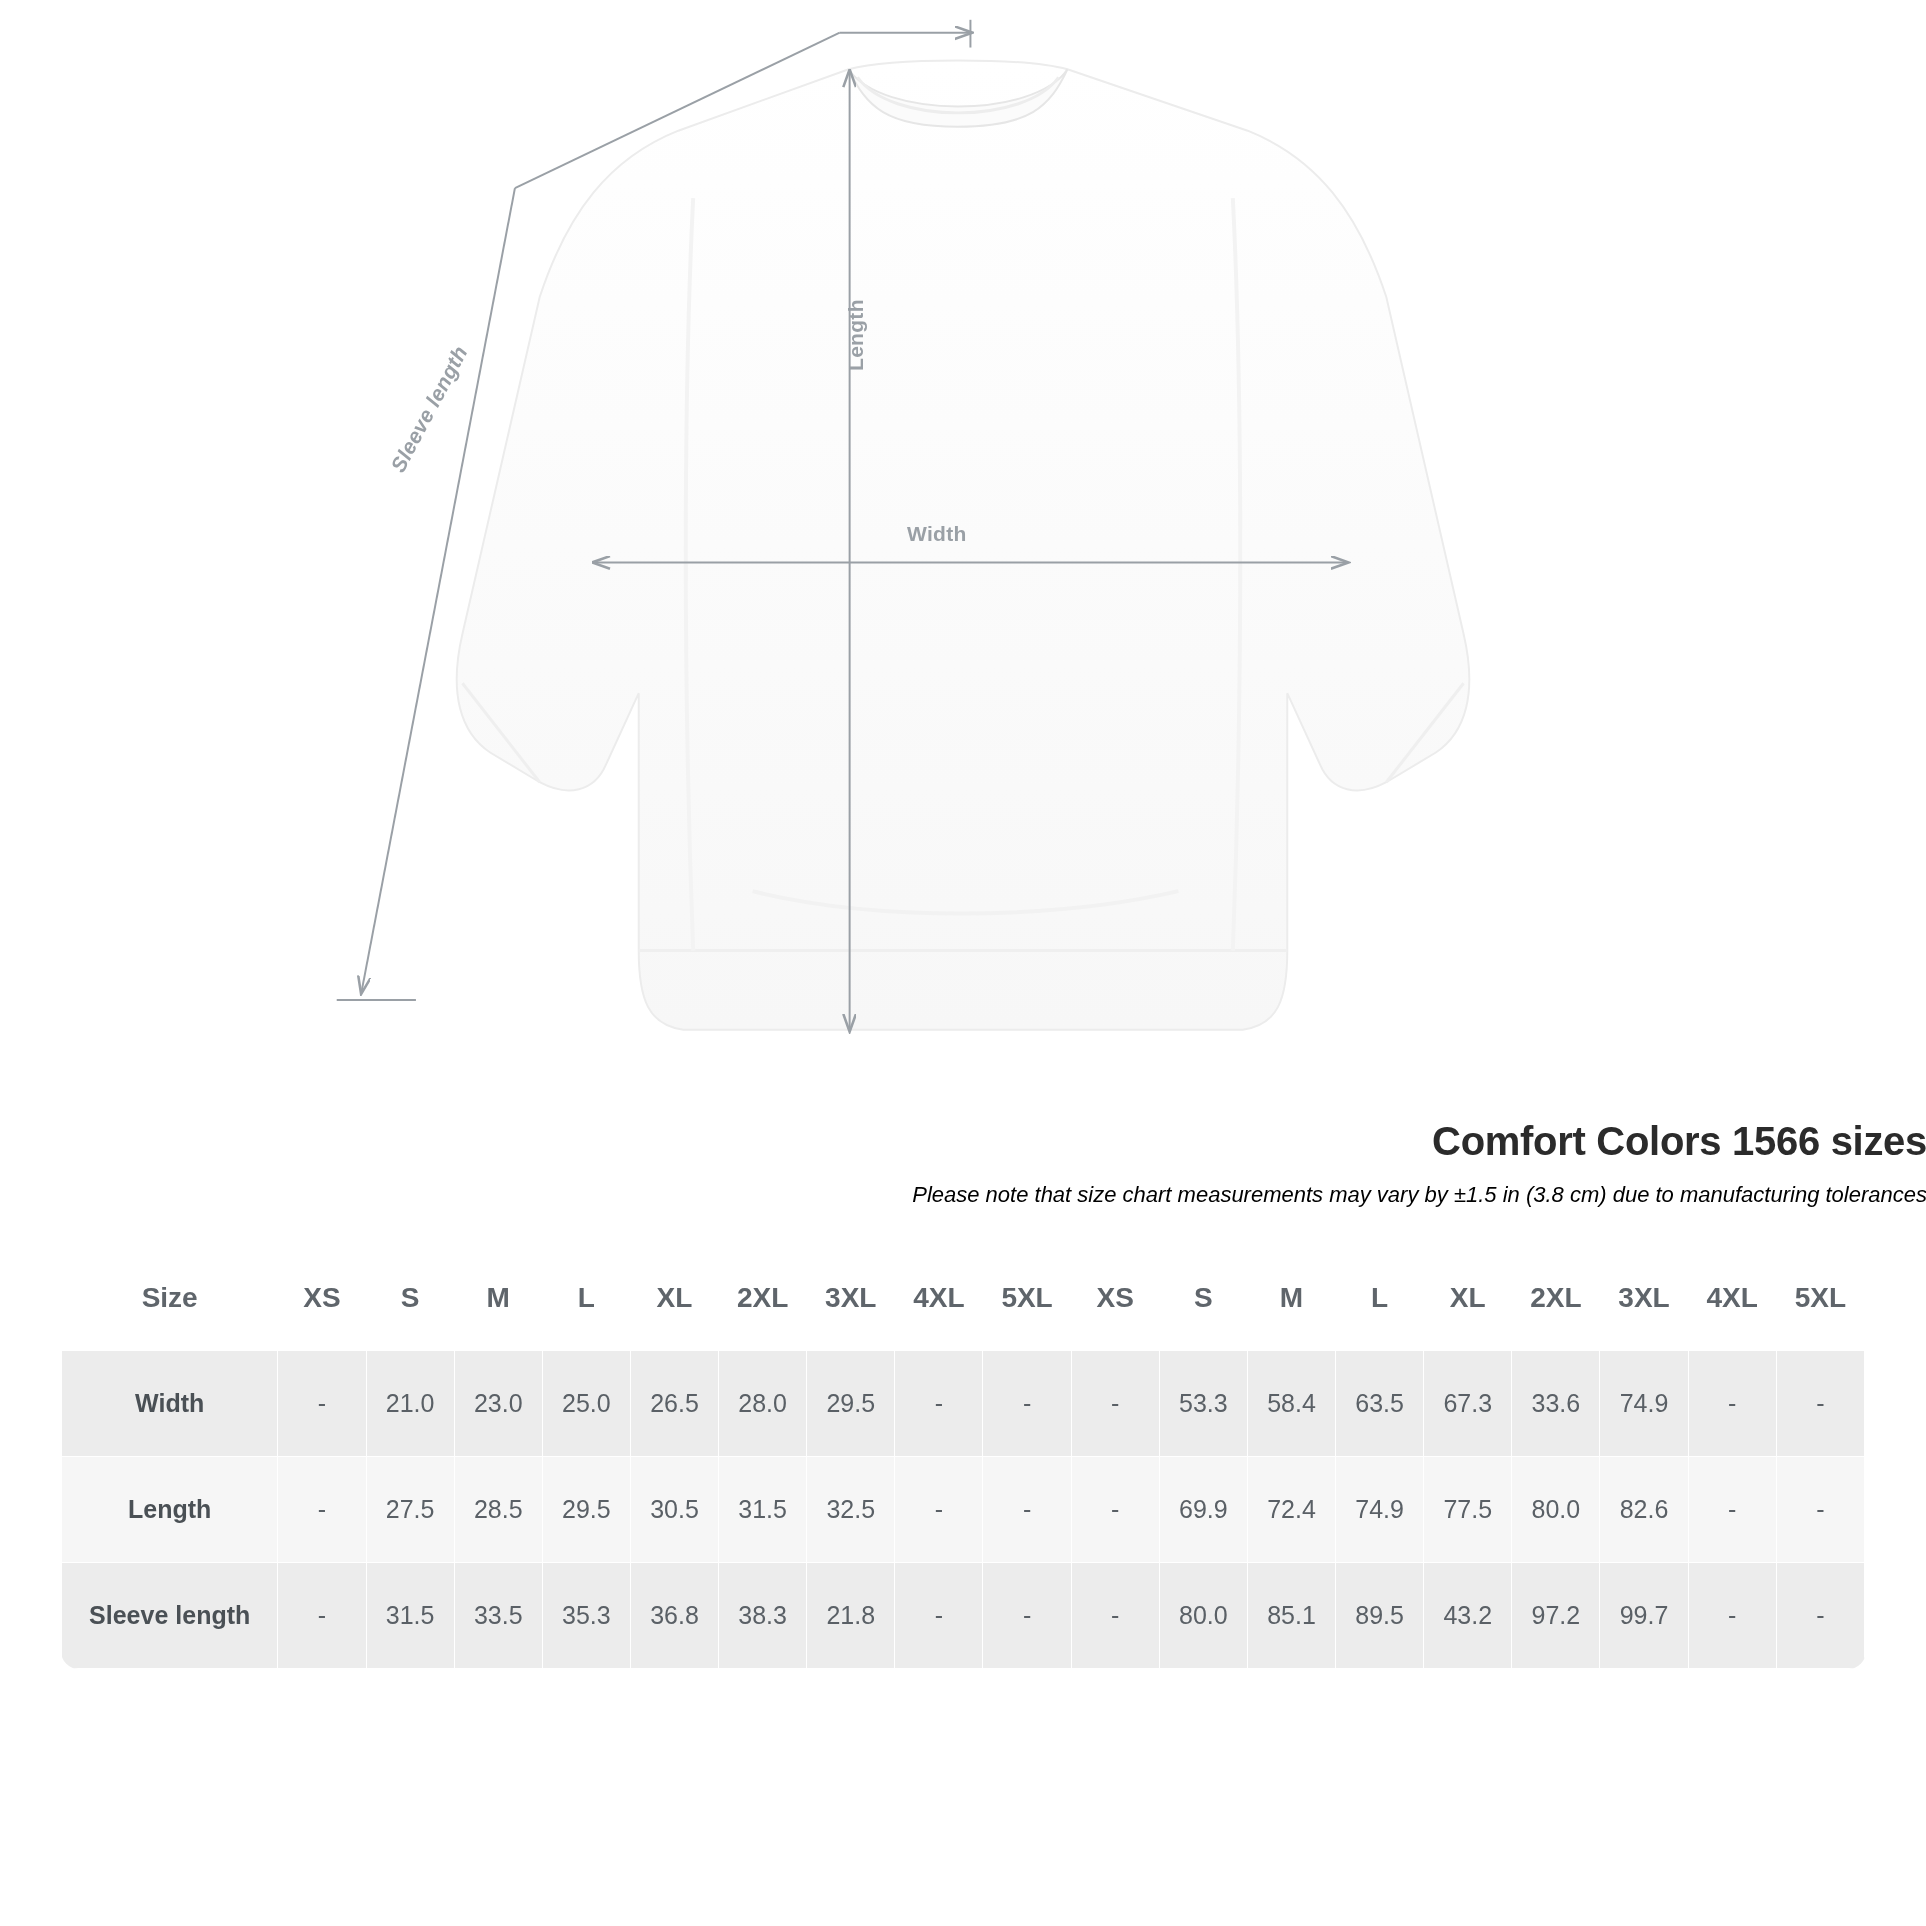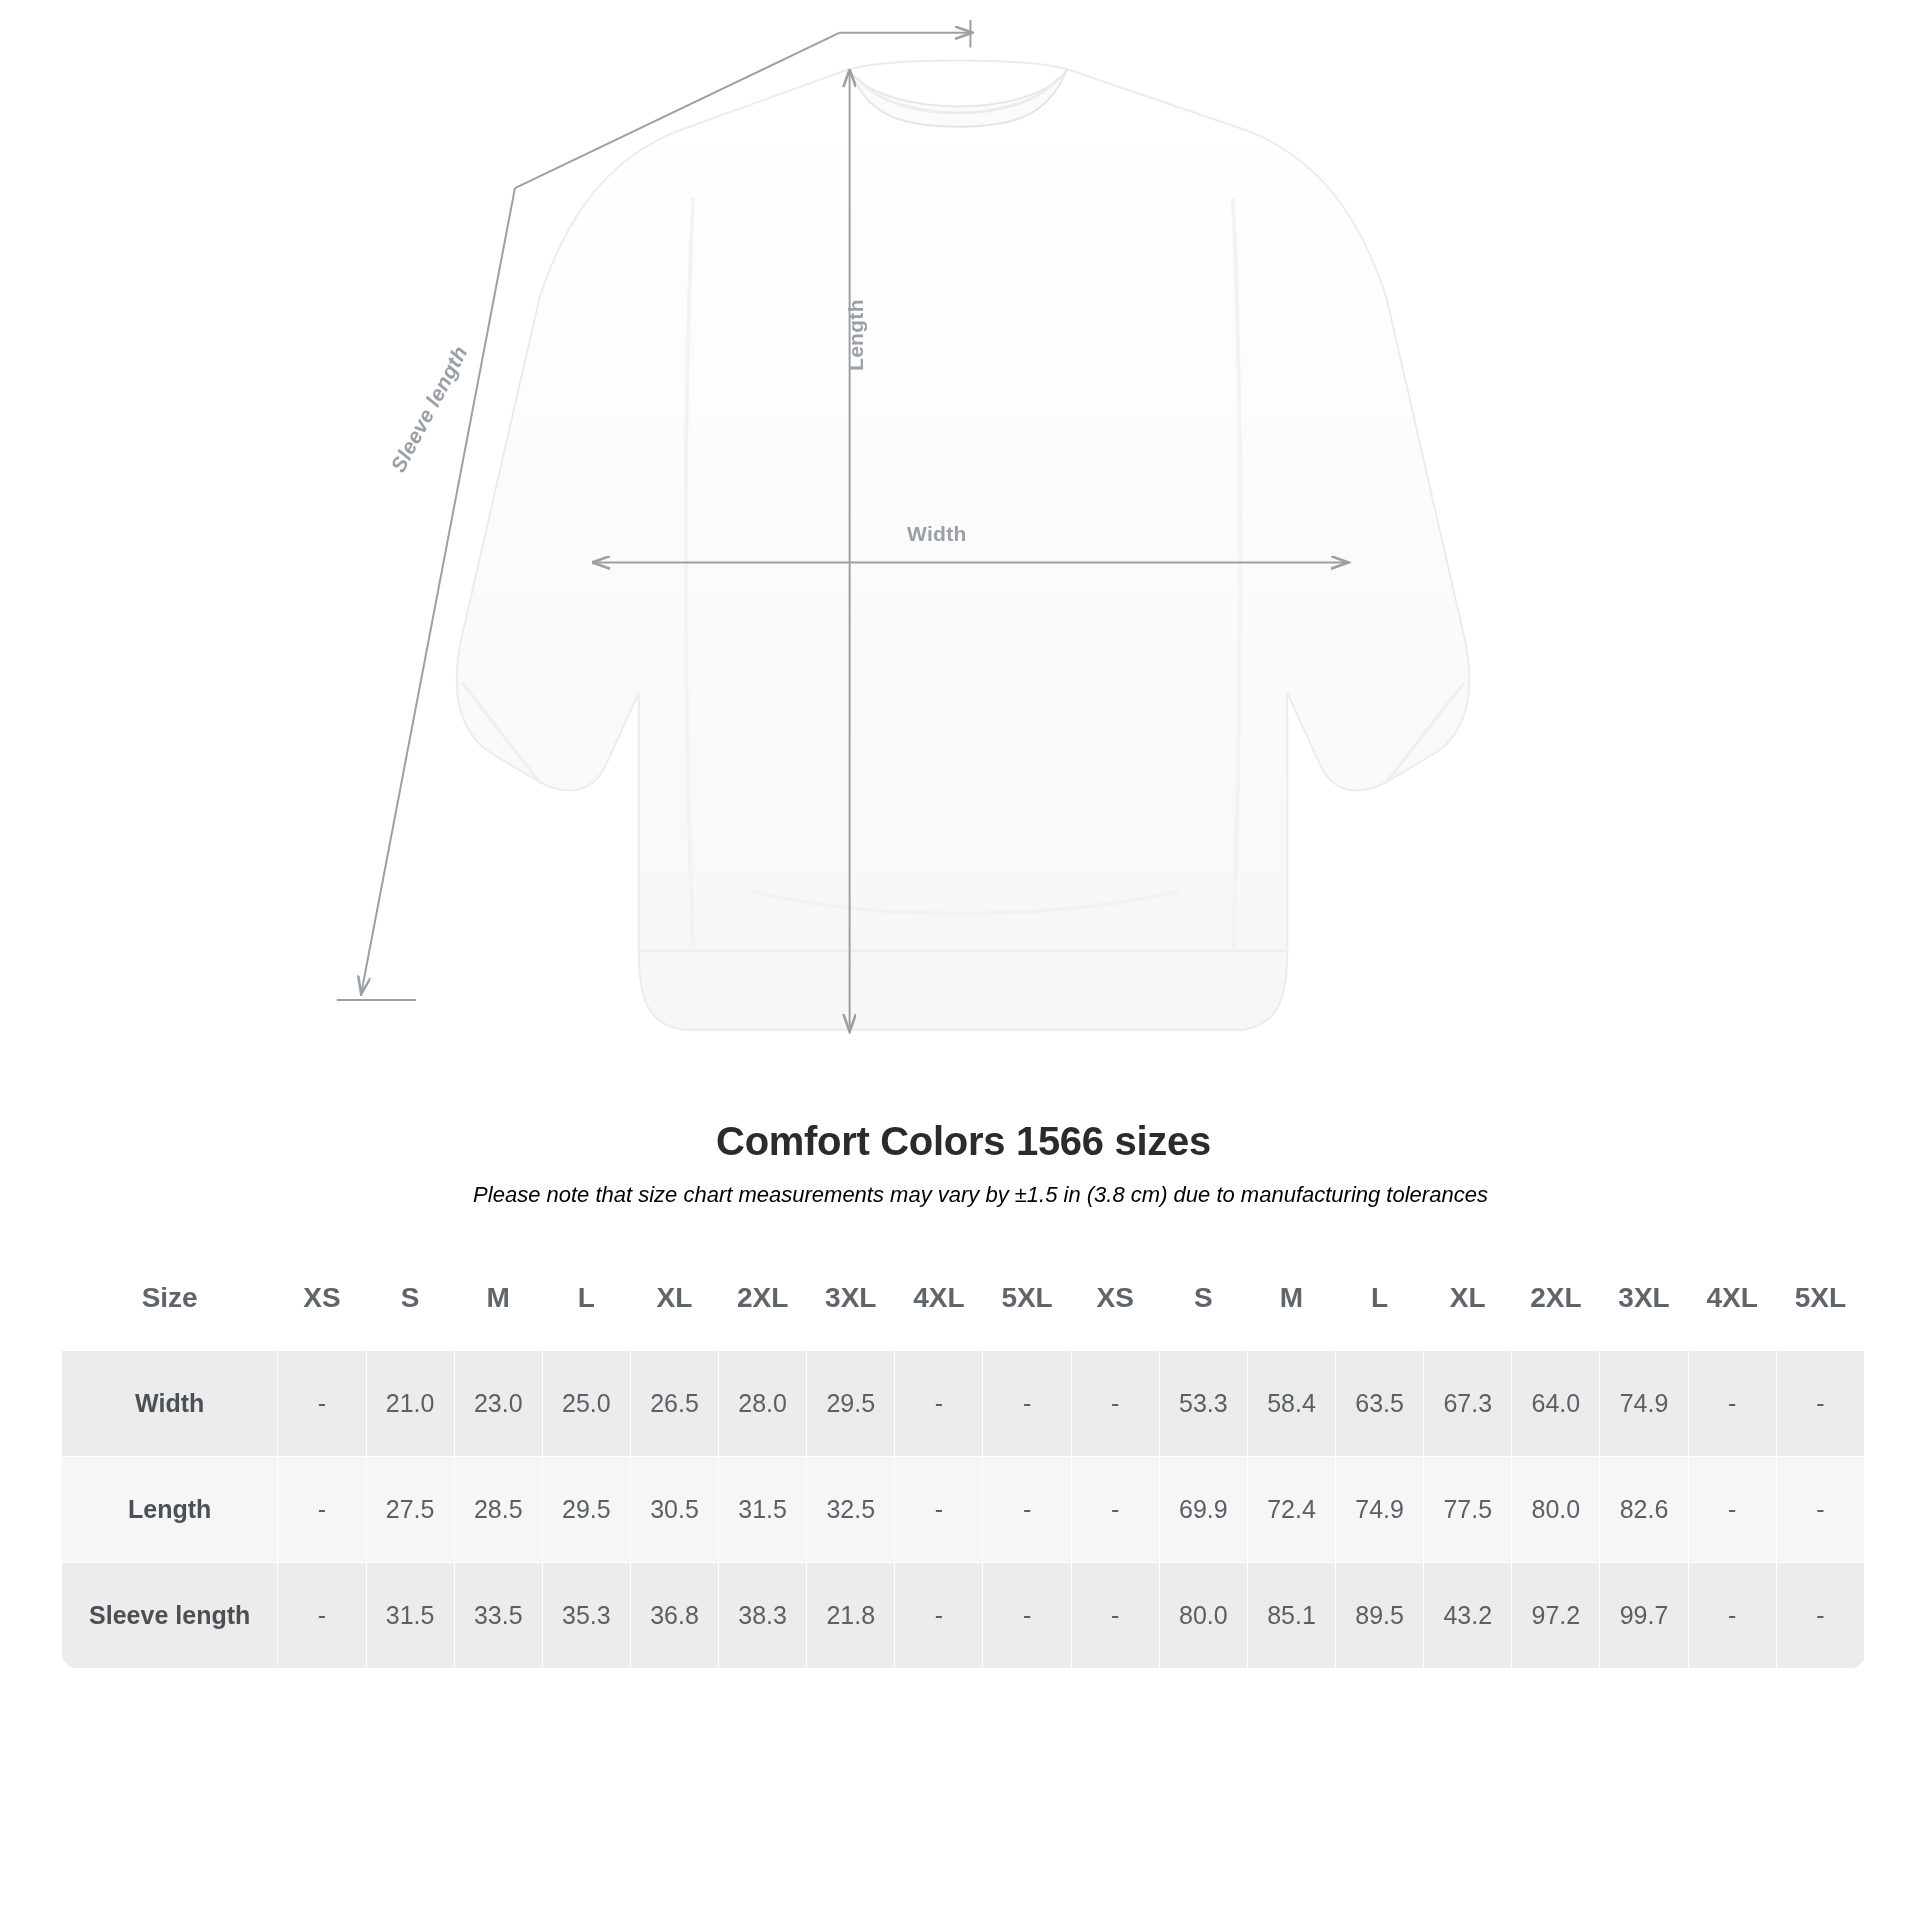--- a/index.html
+++ b/index.html
@@ -52,21 +52,21 @@
   .dim-label.sleeve-label {
     left: 386px;
     top: 465px;
     transform: rotate(-62deg);
     transform-origin: left top;
     font-style: italic;
   }
 
   
   .title-block {
-    text-align: center;
+    text-align: right;
     margin-top: 10px;
   }
   .chart-title {
     font-size: 40px;
     font-weight: bold;
     color: #2b2b2b;
     margin: 0;
     letter-spacing: -0.3px;
   }
   .chart-note {
@@ -282,21 +282,21 @@
           <td>26.5</td>
           <td>28.0</td>
           <td>29.5</td>
           <td>-</td>
           <td>-</td>
           <td>-</td>
           <td>53.3</td>
           <td>58.4</td>
           <td>63.5</td>
           <td>67.3</td>
-          <td>64.0</td>
+          <td>33.6</td>
           <td>74.9</td>
           <td>-</td>
           <td>-</td>
         </tr>
 
         <tr class="data-row even">
           <td class="rowhead">Length</td>
           <td>-</td>
           <td>27.5</td>
           <td>28.5</td>

